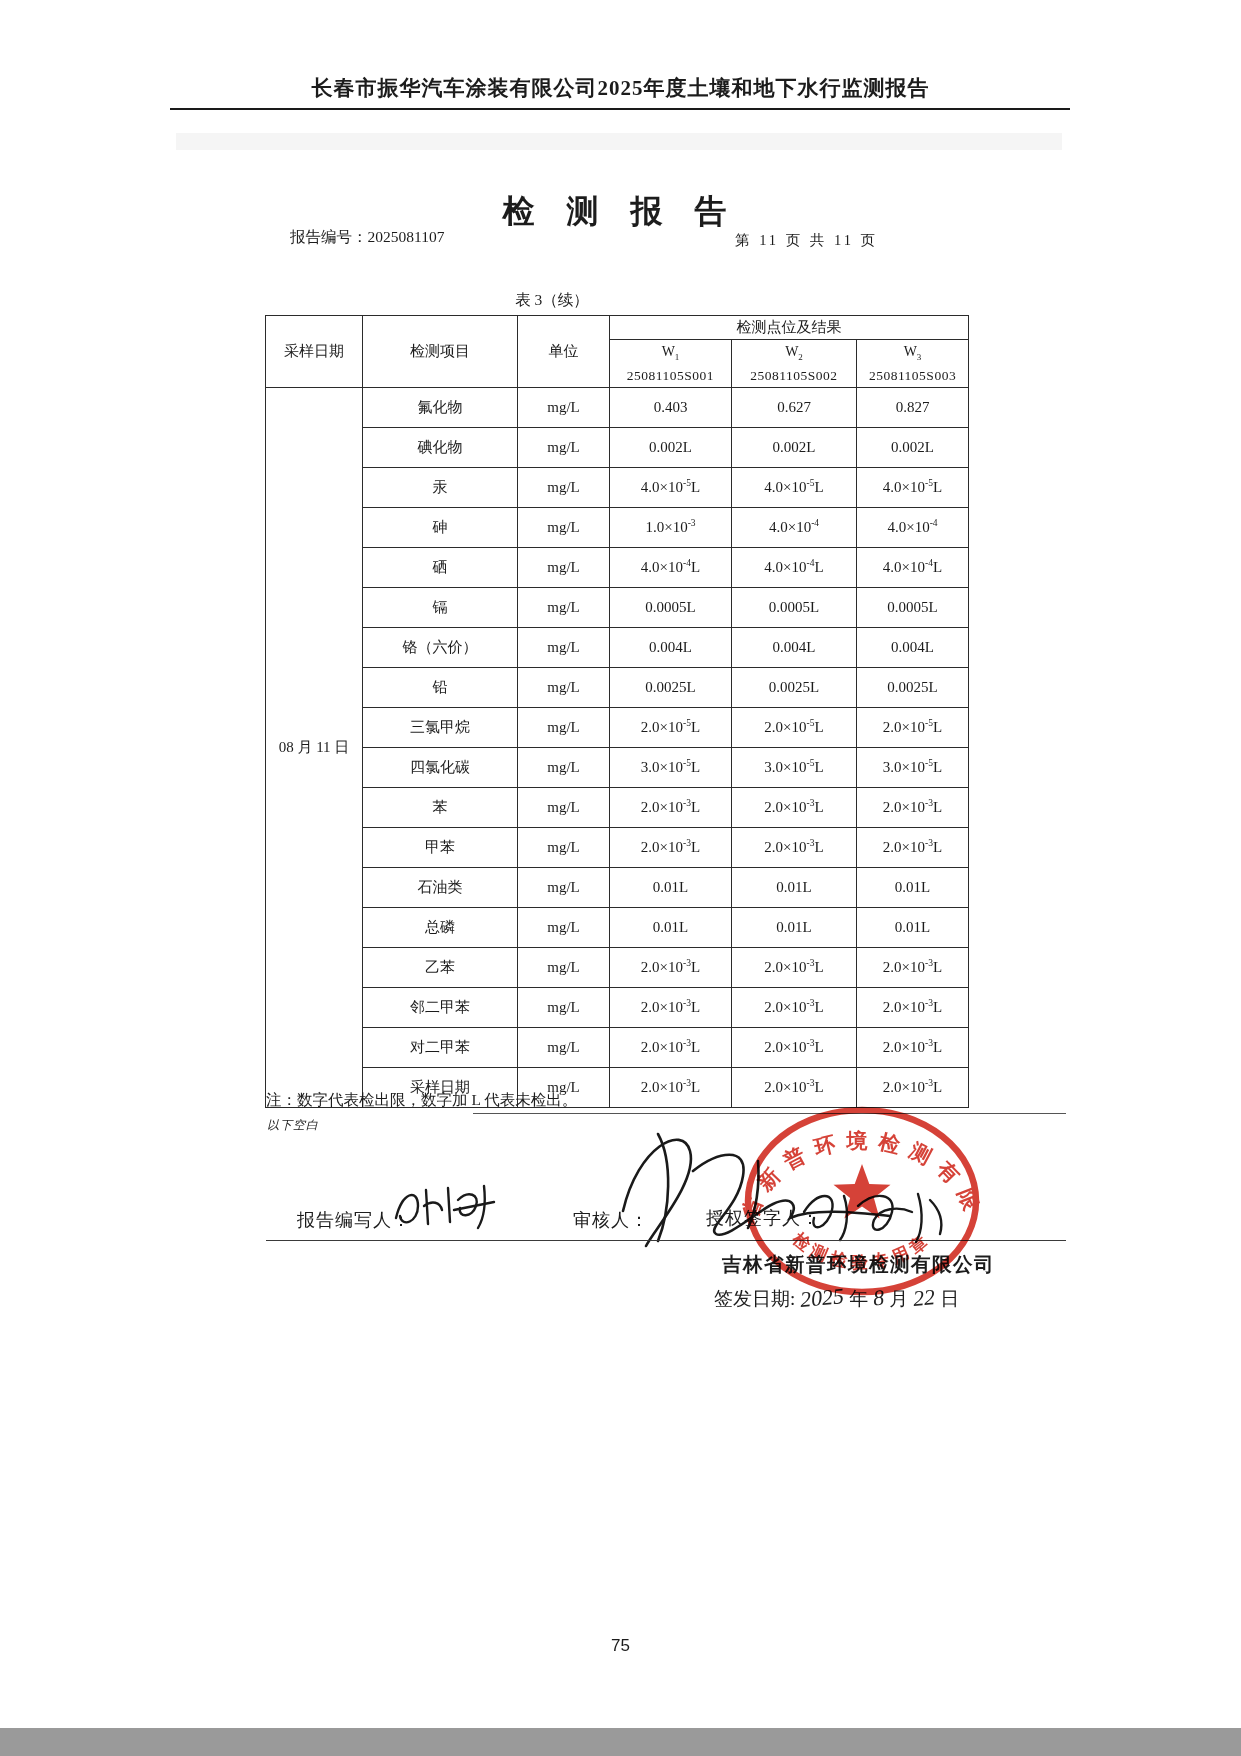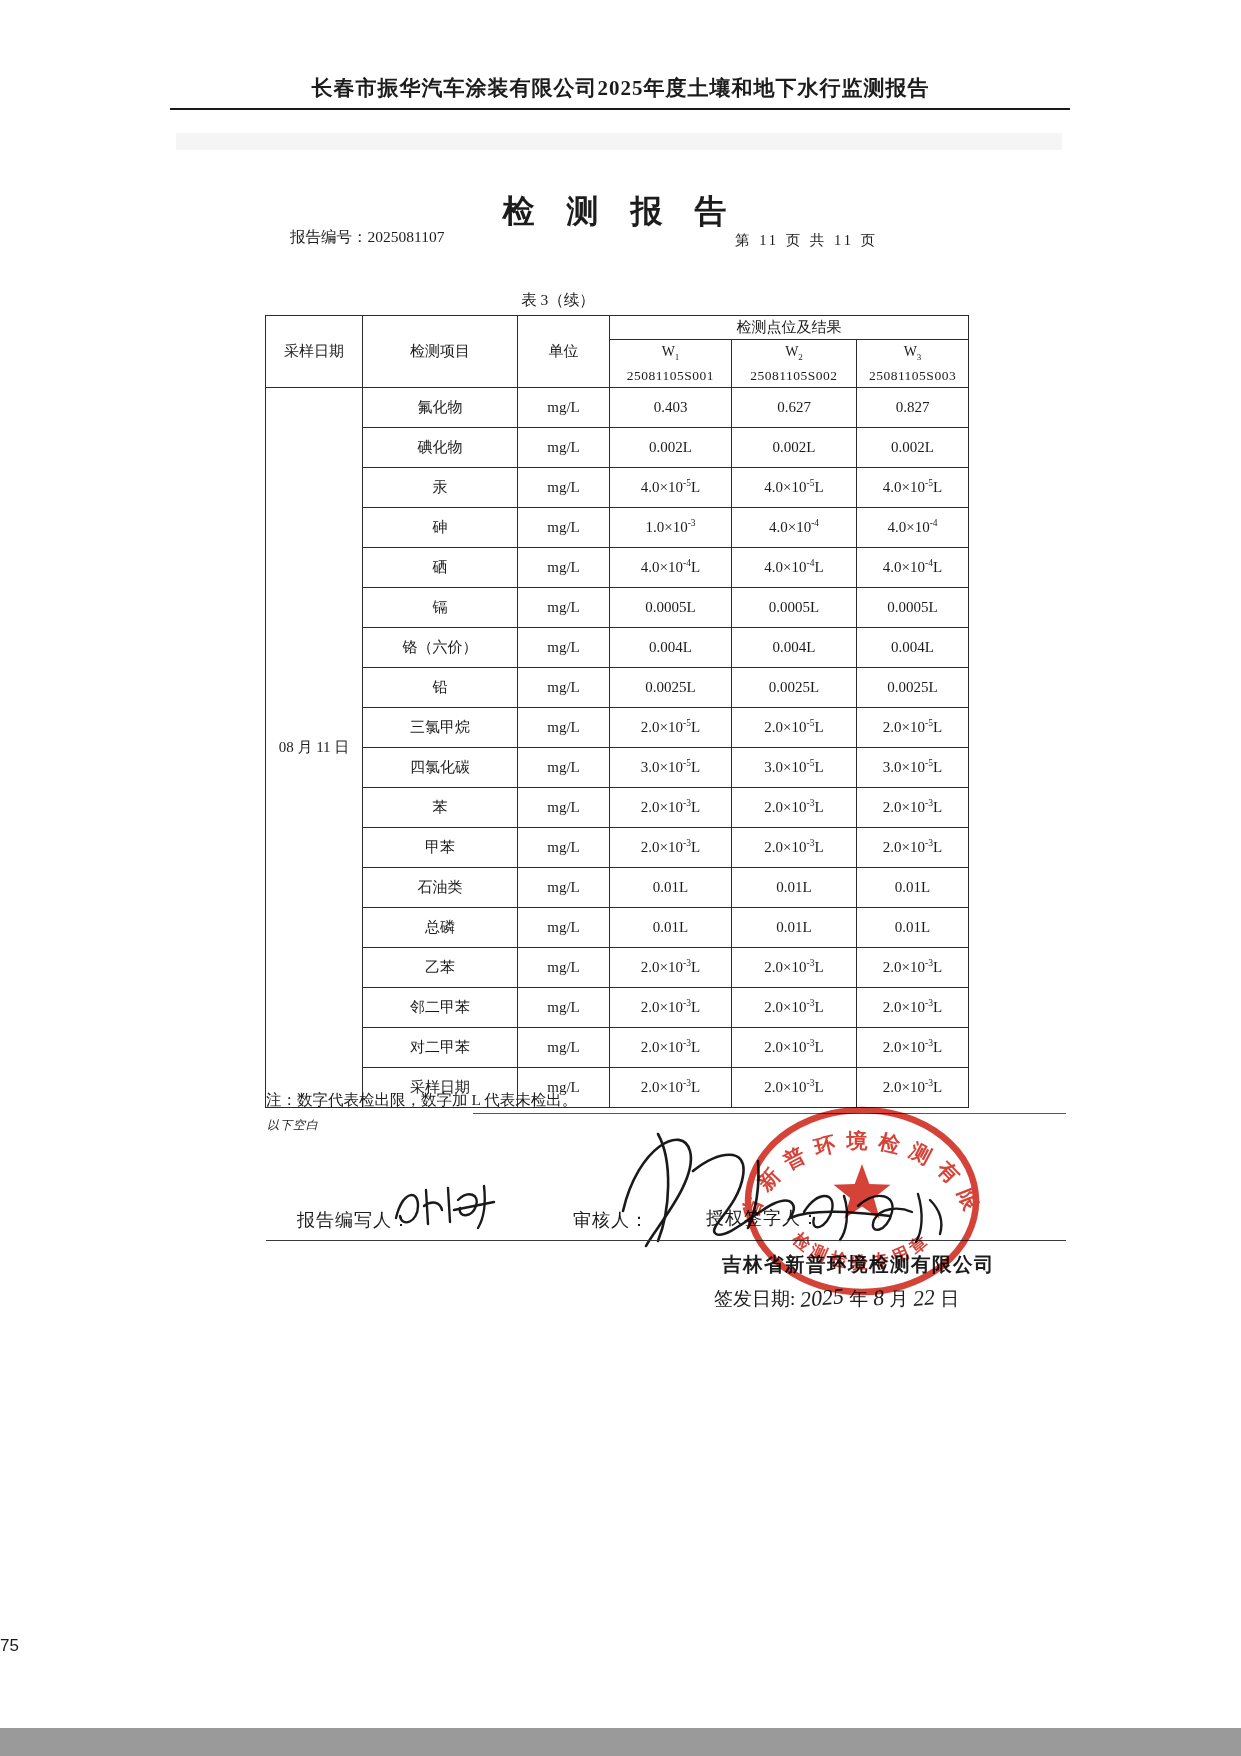--- a/index.html
+++ b/index.html
@@ -9,21 +9,21 @@
   }
   
   .doc-header-title{position:absolute;top:74px;left:0;width:100%;text-align:center;
     font-size:21px;font-weight:bold;letter-spacing:1px;}
   .doc-header-rule{position:absolute;top:108px;left:170px;width:900px;border-top:2px solid #1a1a1a;}
   .scan-band{position:absolute;top:133px;left:176px;width:886px;height:17px;background:#f5f5f5;}
   .report-title{position:absolute;top:190px;left:0;width:100%;text-align:center;
     font-size:32px;font-weight:bold;letter-spacing:12px;margin:0;}
   .report-no{position:absolute;left:290px;top:227px;font-size:15.5px;}
   .page-indicator{position:absolute;left:735px;top:231px;font-size:14.5px;letter-spacing:3px;}
-  .table-caption{position:absolute;left:263px;top:290px;width:590px;text-align:center;font-size:15.5px;}
+  .table-caption{position:absolute;left:257px;top:290px;width:590px;text-align:center;font-size:15.5px;}
   
   table.results{position:absolute;left:265px;top:315px;width:703px;border-collapse:collapse;table-layout:fixed;}
   table.results th,table.results td{
     border:1.4px solid #2b2b2b;text-align:center;vertical-align:middle;
     font-weight:normal;font-size:15px;padding:0;overflow:hidden;}
   table.results thead tr.group-row th{height:23px;font-size:15px;}
   table.results thead tr.points-row th{height:47px;}
   .point-code{font-size:14px;line-height:20px;}
   .sample-id{font-size:13.5px;line-height:18px;letter-spacing:0.5px;}
   table.results tbody td{height:39px;}
@@ -39,21 +39,21 @@
   .signer-label{left:706px;top:1206px;}
   .sig-svg{position:absolute;}
   .sig-writer{left:388px;top:1176px;}
   .sig-reviewer{left:598px;top:1116px;}
   .sig-signer{left:796px;top:1178px;}
   .sig-line{position:absolute;left:266px;top:1240px;width:800px;border-top:1.2px solid #3a3a3a;}
   .company{position:absolute;left:722px;top:1251px;font-size:19.5px;font-weight:bold;letter-spacing:1.5px;}
   .issue-date{position:absolute;left:714px;top:1285px;font-size:19px;white-space:nowrap;}
   .hw{display:inline-block;font-style:italic;font-size:22px;transform:rotate(-5deg);margin:0 5px;color:#222;}
   .stamp{position:absolute;left:740px;top:1104px;width:244px;height:200px;opacity:0.88;mix-blend-mode:multiply;}
-  .page-number{position:absolute;left:0;top:1636px;width:100%;
+  .page-number{position:absolute;left:0;top:1636px;width:100%;text-align:center;
     font-family:"Liberation Sans","DejaVu Sans",sans-serif;font-size:17px;}
 </style>
 </head>
 <body>
 
 <div class="page">
 
   <div class="doc-header-title">长春市振华汽车涂装有限公司2025年度土壤和地下水行监测报告</div>
   <div class="doc-header-rule"></div>
   <div class="scan-band"></div>

